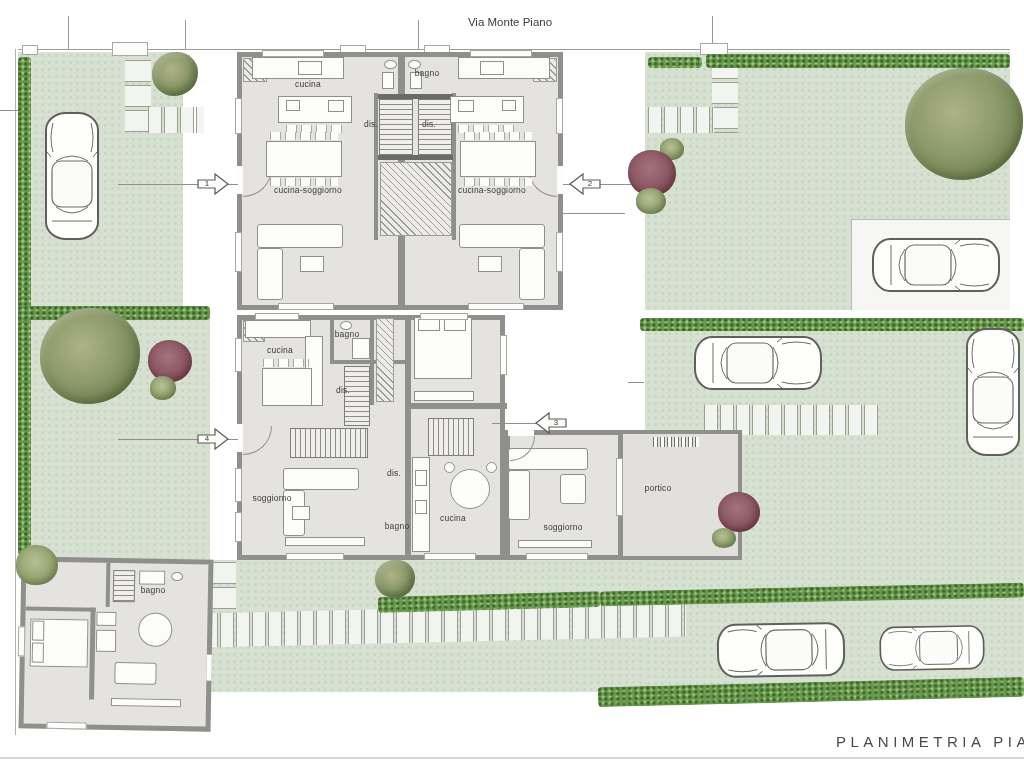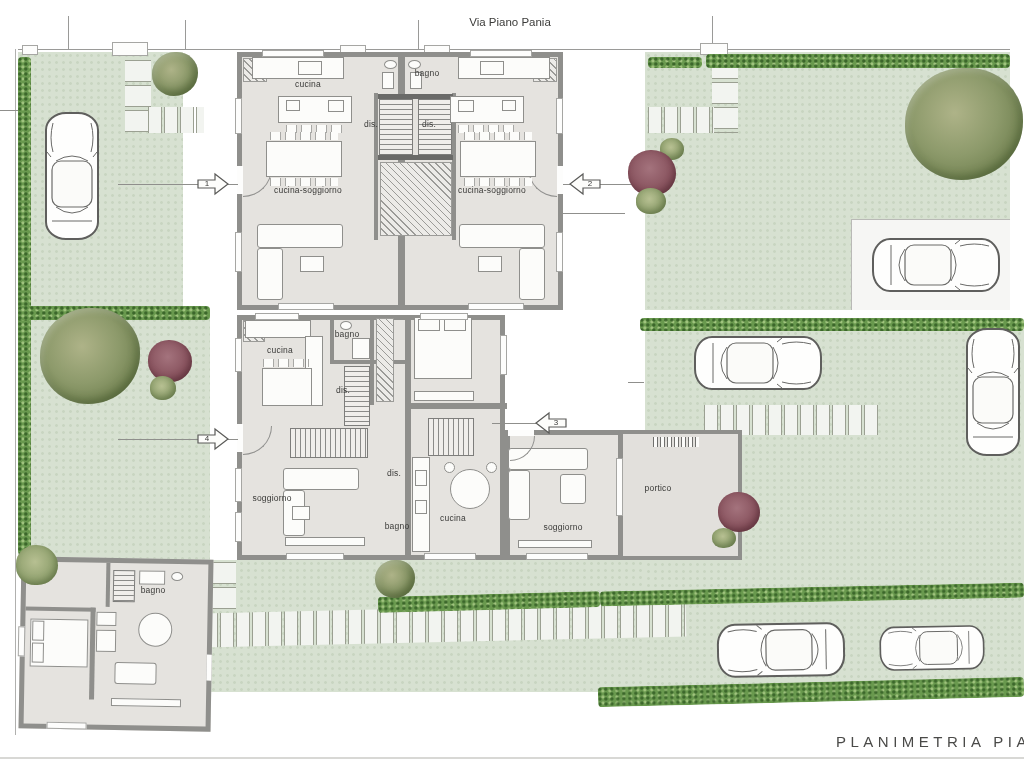--- a/index.html
+++ b/index.html
@@ -69,21 +69,21 @@
       <line x1="46" y1="49" x2="41" y2="53" stroke="#6a6a68" stroke-width="1"></line>
     </symbol>
     <symbol id="emark" viewBox="0 0 34 24">
       <polygon points="2,8 19,8 19,2 32,12 19,22 19,16 2,16" fill="#fdfdfb" stroke="#5a5a58" stroke-width="1.2"></polygon>
     </symbol>
   </defs>
 </svg>
 
 <div id="canvas">
 
-  <div class="a street" style="left:510px;top:16px">Via Piano Pania</div>
+  <div class="a street" style="left:510px;top:16px">Via Monte Piano</div>
 
   <div class="a" style="left:18px;top:49px;width:992px;height:1px;background:#9a9a98"></div>
   <div class="a" style="left:15px;top:49px;width:1px;height:686px;background:#b0b0ae"></div>
   <div class="a dimv" style="left:68px;top:16px;width:1px;height:33px"></div>
   <div class="a dimv" style="left:185px;top:20px;width:1px;height:29px"></div>
   <div class="a dimv" style="left:418px;top:20px;width:1px;height:29px"></div>
   <div class="a dimv" style="left:712px;top:16px;width:1px;height:33px"></div>
 
   <div class="a garden" style="left:18px;top:52px;width:165px;height:258px"></div>
   <div class="a garden" style="left:18px;top:310px;width:192px;height:250px"></div>

